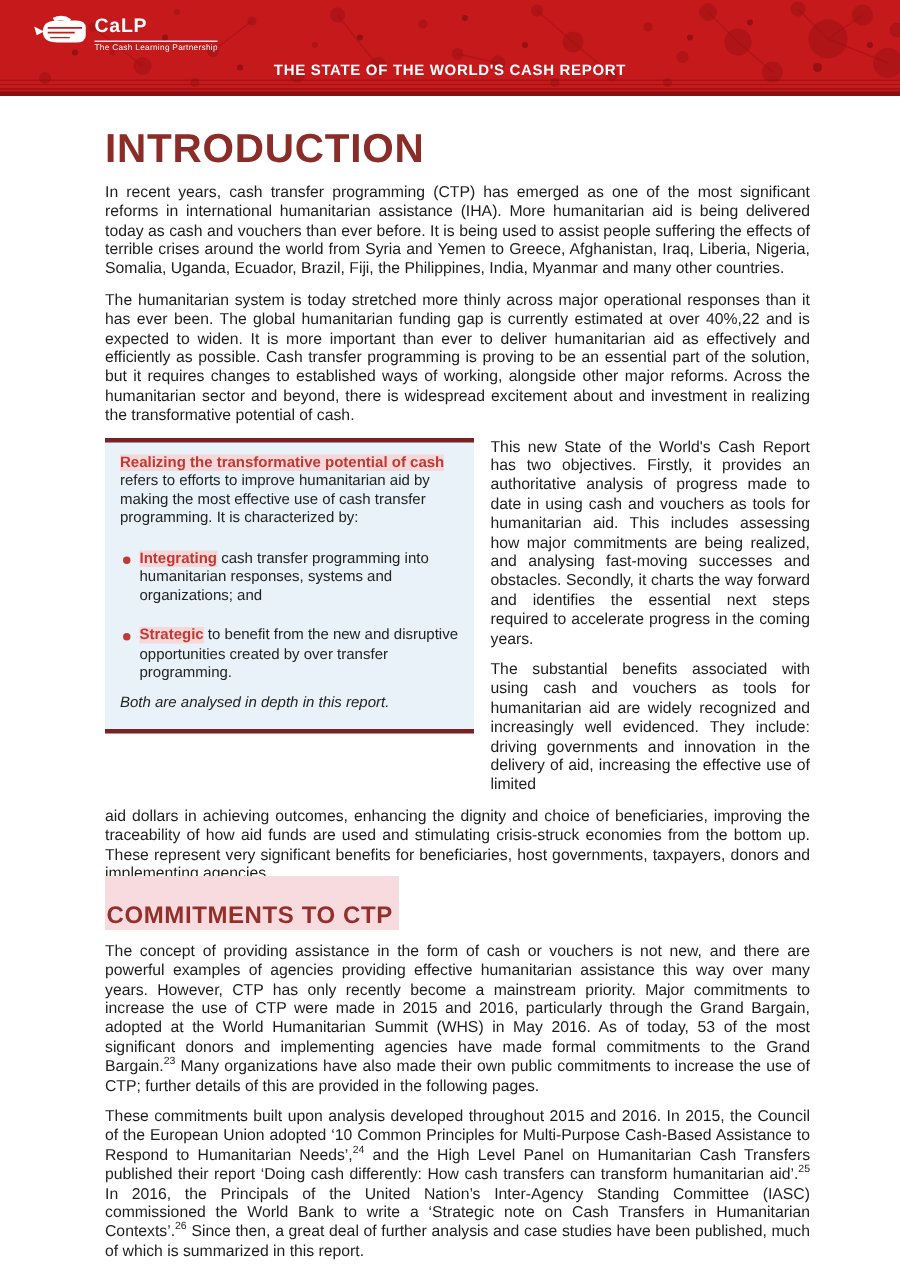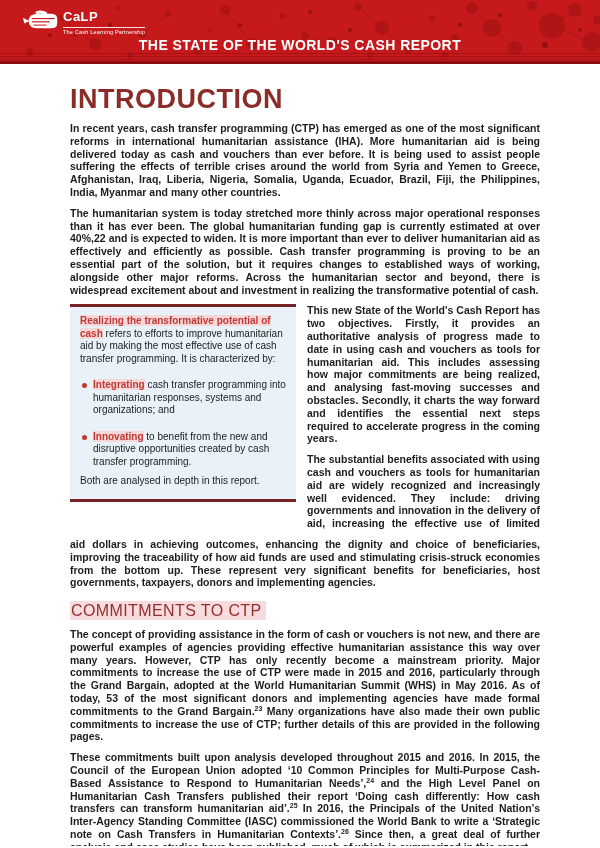--- a/index.html
+++ b/index.html
@@ -11,45 +11,45 @@
           border-bottom:3px solid #8c0e10;overflow:hidden;}
   .pattern{position:absolute;inset:0;width:100%;height:100%;}
   .banner-rules{position:absolute;left:0;right:0;bottom:0;height:8px;
           background:repeating-linear-gradient(to bottom,rgba(130,10,12,.45) 0 1px,rgba(0,0,0,0) 1px 3px);}
   .logo{position:absolute;top:9px;left:22px;display:flex;align-items:flex-start;gap:5px;color:#fff;z-index:2;}
   .hand{width:36px;height:22px;margin-top:1px;}
   .logo-name{font-size:13px;font-weight:bold;letter-spacing:.5px;line-height:16px;}
   .logo-tagline{font-size:5.5px;margin-top:2px;white-space:nowrap;letter-spacing:.2px;
           border-top:1px solid rgba(255,255,255,.85);padding-top:1px;}
   .banner-title{position:absolute;left:0;right:0;bottom:8px;text-align:center;color:#ffffff;
-          font-size:14px;font-weight:bold;letter-spacing:.45px;z-index:2;}
+          font-size:10px;font-weight:bold;letter-spacing:.45px;z-index:2;}
 
   
   .content{position:absolute;top:64px;left:70px;width:470px;height:782px;overflow:hidden;color:#1d1d1d;}
   h1{margin:22px 0 9px;font-size:27px;line-height:27px;font-weight:bold;letter-spacing:.5px;color:#8a2c27;}
-  p.body{font-size:10.5px;line-height:12.8px;margin:0 0 8px;color:#1d1d1d;font-weight:bold;}
+  p.body{font-size:10.5px;line-height:12.8px;margin:0 0 8px;color:#1d1d1d;}
   .j{text-align:justify;}
   .jlast{text-align-last:justify;}
   sup{font-size:7px;line-height:0;}
 
   .columns{display:flex;gap:11px;margin-top:2px;}
-  .callout{flex:0 0 auto;width:226px;box-sizing:border-box;background:#e8f2f8;
+  .callout{flex:0 0 auto;width:246px;box-sizing:border-box;background:#e8f2f8;
            border-top:3px solid #772225;border-bottom:3px solid #772225;
            padding:8px 10px 7px;align-self:flex-start;}
   .callout p{margin:0 0 7px;font-size:10px;line-height:12.5px;color:#222;}
-  .callout p.last{margin-bottom:4px;}
+  .callout p.last{margin-bottom:4px;font-style:italic;}
   .bullets{list-style:none;margin:2px 0 7px;padding:0;}
   .bullets li{display:flex;gap:6px;margin:14px 0 7px;font-size:10px;line-height:12.5px;color:#222;padding-left:2px;}
   .dot{width:5px;height:5px;border-radius:50%;background:#bf3a33;flex:0 0 auto;margin-top:4px;}
   .hl{background:#f6d8da;}
   .red-bold{color:#bf3a33;font-weight:bold;}
   .rightcol{flex:1;min-width:0;}
 
   h2{margin:12px 0 8px;font-size:16px;line-height:19px;}
-  .h2hl{background:#f8dbde;color:#93302b;font-weight:normal;letter-spacing:.4px;padding:1px 4px 1px 1px;}
+  .h2hl{background:#f8dbde;color:#93302b;font-weight:bold;letter-spacing:.4px;padding:18px 4px 1px 1px;}
 
   .footnotes{border-top:1px solid #2e2e2e;margin-top:13px;padding-top:5px;}
   .fn{font-size:7.5px;line-height:11px;color:#262626;}
   .fnum{font-size:5.5px;margin-right:4px;}
   .flink{color:#4e9fd6;text-decoration:none;cursor:pointer;}
 </style>
 </head>
 <body>
 
 <div class="page">
@@ -144,21 +144,21 @@
     <div class="columns">
       <aside class="callout">
         <p><span class="hl red-bold">Realizing the transformative potential of cash</span><span> refers to efforts to improve humanitarian aid by making the most effective use of cash transfer programming. It is characterized by:</span></p>
         <ul class="bullets">
           <li>
               <span class="dot"></span>
               <span class="bullet-text"><span class="hl red-bold">Integrating</span><span> cash transfer programming into humanitarian responses, systems and organizations; and</span></span>
             </li>
           <li>
               <span class="dot"></span>
-              <span class="bullet-text"><span class="hl red-bold">Innovating</span><span> to benefit from the new and disruptive opportunities created by cash transfer programming.</span></span>
+              <span class="bullet-text"><span class="hl red-bold">Strategic</span><span> to benefit from the new and disruptive opportunities created by over transfer programming.</span></span>
             </li>
         </ul>
         <p class="last">Both are analysed in depth in this report.</p>
       </aside>
 
       <div class="rightcol">
         <p class="body j">This new State of the World's Cash Report has two objectives. Firstly, it provides an authoritative analysis of progress made to date in using cash and vouchers as tools for humanitarian aid. This includes assessing how major commitments are being realized, and analysing fast-moving successes and obstacles. Secondly, it charts the way forward and identifies the essential next steps required to accelerate progress in the coming years.</p>
         <p class="body j jlast">The substantial benefits associated with using cash and vouchers as tools for humanitarian aid are widely recognized and increasingly well evidenced. They include: driving governments and innovation in the delivery of aid, increasing the effective use of limited</p>
       </div>
     </div>

